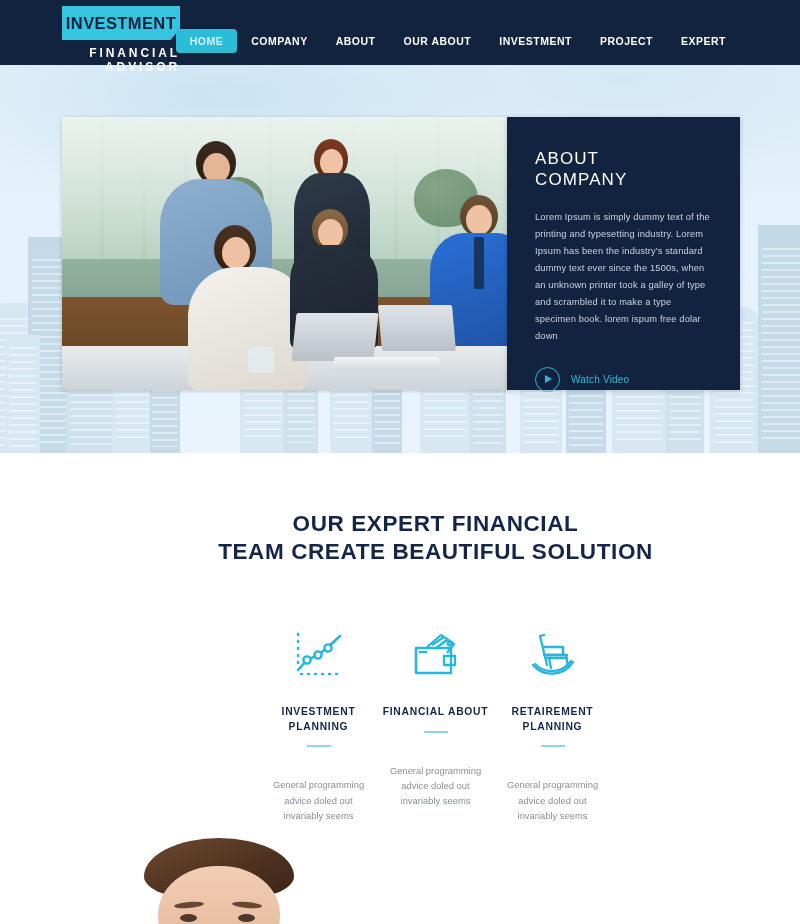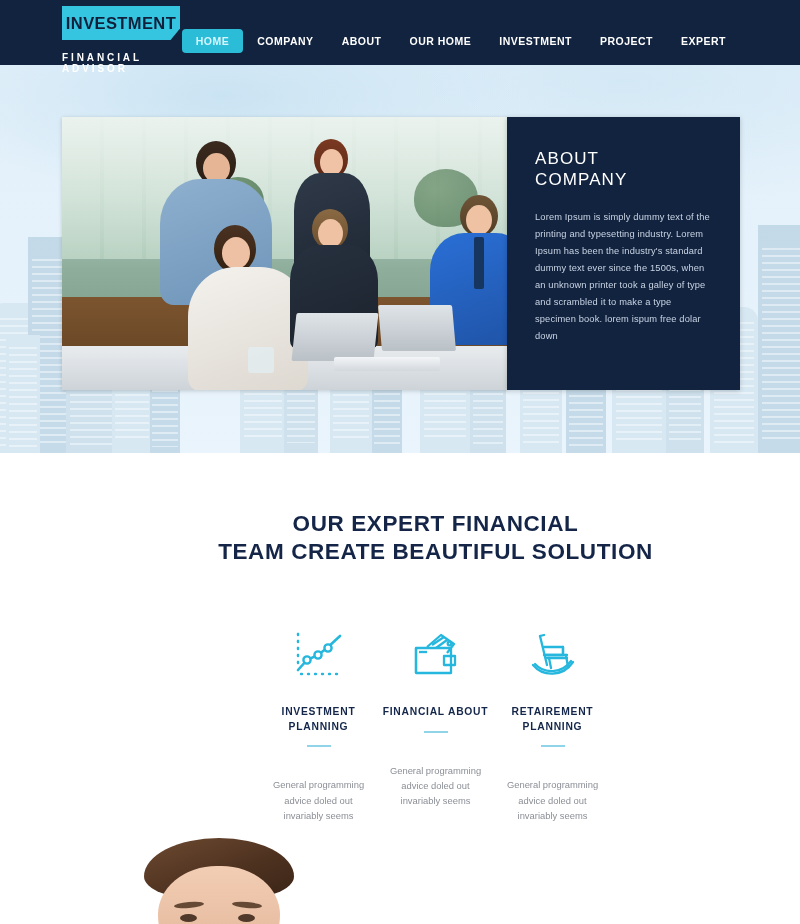--- a/index.html
+++ b/index.html
@@ -33,25 +33,25 @@
     clip-path: polygon(0 0, 100% 0, 100% 66%, 92% 100%, 0 100%);
     display: flex; align-items: center; justify-content: center;
   }
   .logo-badge-text {
     font-size: 16.5px; font-weight: 700;
     letter-spacing: 0.4px;
     color: #10203b;
     line-height: 1;
   }
   .logo-sub {
-    margin-top: 12px;
-    font-size: 10px; font-weight: 600;
+    margin-top: 6px;
+    font-size: 12px; font-weight: 600;
     letter-spacing: 2.9px;
     color: #ffffff;
-    text-align: left;
+    text-align: right;
     width: 118px;
   }
 
   .nav {
     position: absolute; right: 60px; top: 8px;
     height: 65px;
     display: flex; align-items: center;
     gap: 0px;
   }
   .nav-item {
@@ -304,21 +304,21 @@
       <div class="logo-badge">
         <span class="logo-badge-text">INVESTMENT</span>
       </div>
       <div class="logo-sub">FINANCIAL ADVISOR</div>
     </div>
 
     <nav class="nav">
       <div class="nav-item active">HOME</div>
       <div class="nav-item">COMPANY</div>
       <div class="nav-item">ABOUT</div>
-      <div class="nav-item">OUR HOME</div>
+      <div class="nav-item">OUR ABOUT</div>
       <div class="nav-item">INVESTMENT</div>
       <div class="nav-item">PROJECT</div>
       <div class="nav-item">EXPERT</div>
     </nav>
   </div>
 
   <div class="hero">
     <div class="sky-wash"></div>
 
     <div class="city">
@@ -391,20 +391,26 @@
       <div class="laptop" style="left:272px; top:240px; width:106px; height:14px;
            background:linear-gradient(180deg,#f3f5f7,#d3d8dd);"></div>
       <div style="position:absolute; left:186px; top:230px; width:26px; height:26px;
            background:rgba(226,238,242,.75); border-radius:3px;"></div>
     </div>
 
     <div class="about-panel">
       <div class="about-title">ABOUT
 COMPANY</div>
       <div class="about-body">Lorem Ipsum is simply dummy text of the printing and typesetting industry. Lorem Ipsum has been the industry's standard dummy text ever since the 1500s, when an unknown printer took a galley of type and scrambled it to make a type specimen book. lorem ispum free dolar down</div>
+      <div class="watch">
+        <span class="watch-ring">
+          <span class="watch-tri"></span>
+        </span>
+        <span class="watch-label">Watch Video</span>
+      </div>
     </div>
   </div>
 
   <div class="services">
 
     <h2 class="sec-title">OUR EXPERT FINANCIAL
 TEAM CREATE BEAUTIFUL SOLUTION</h2>
 
     <div class="cards">
 

